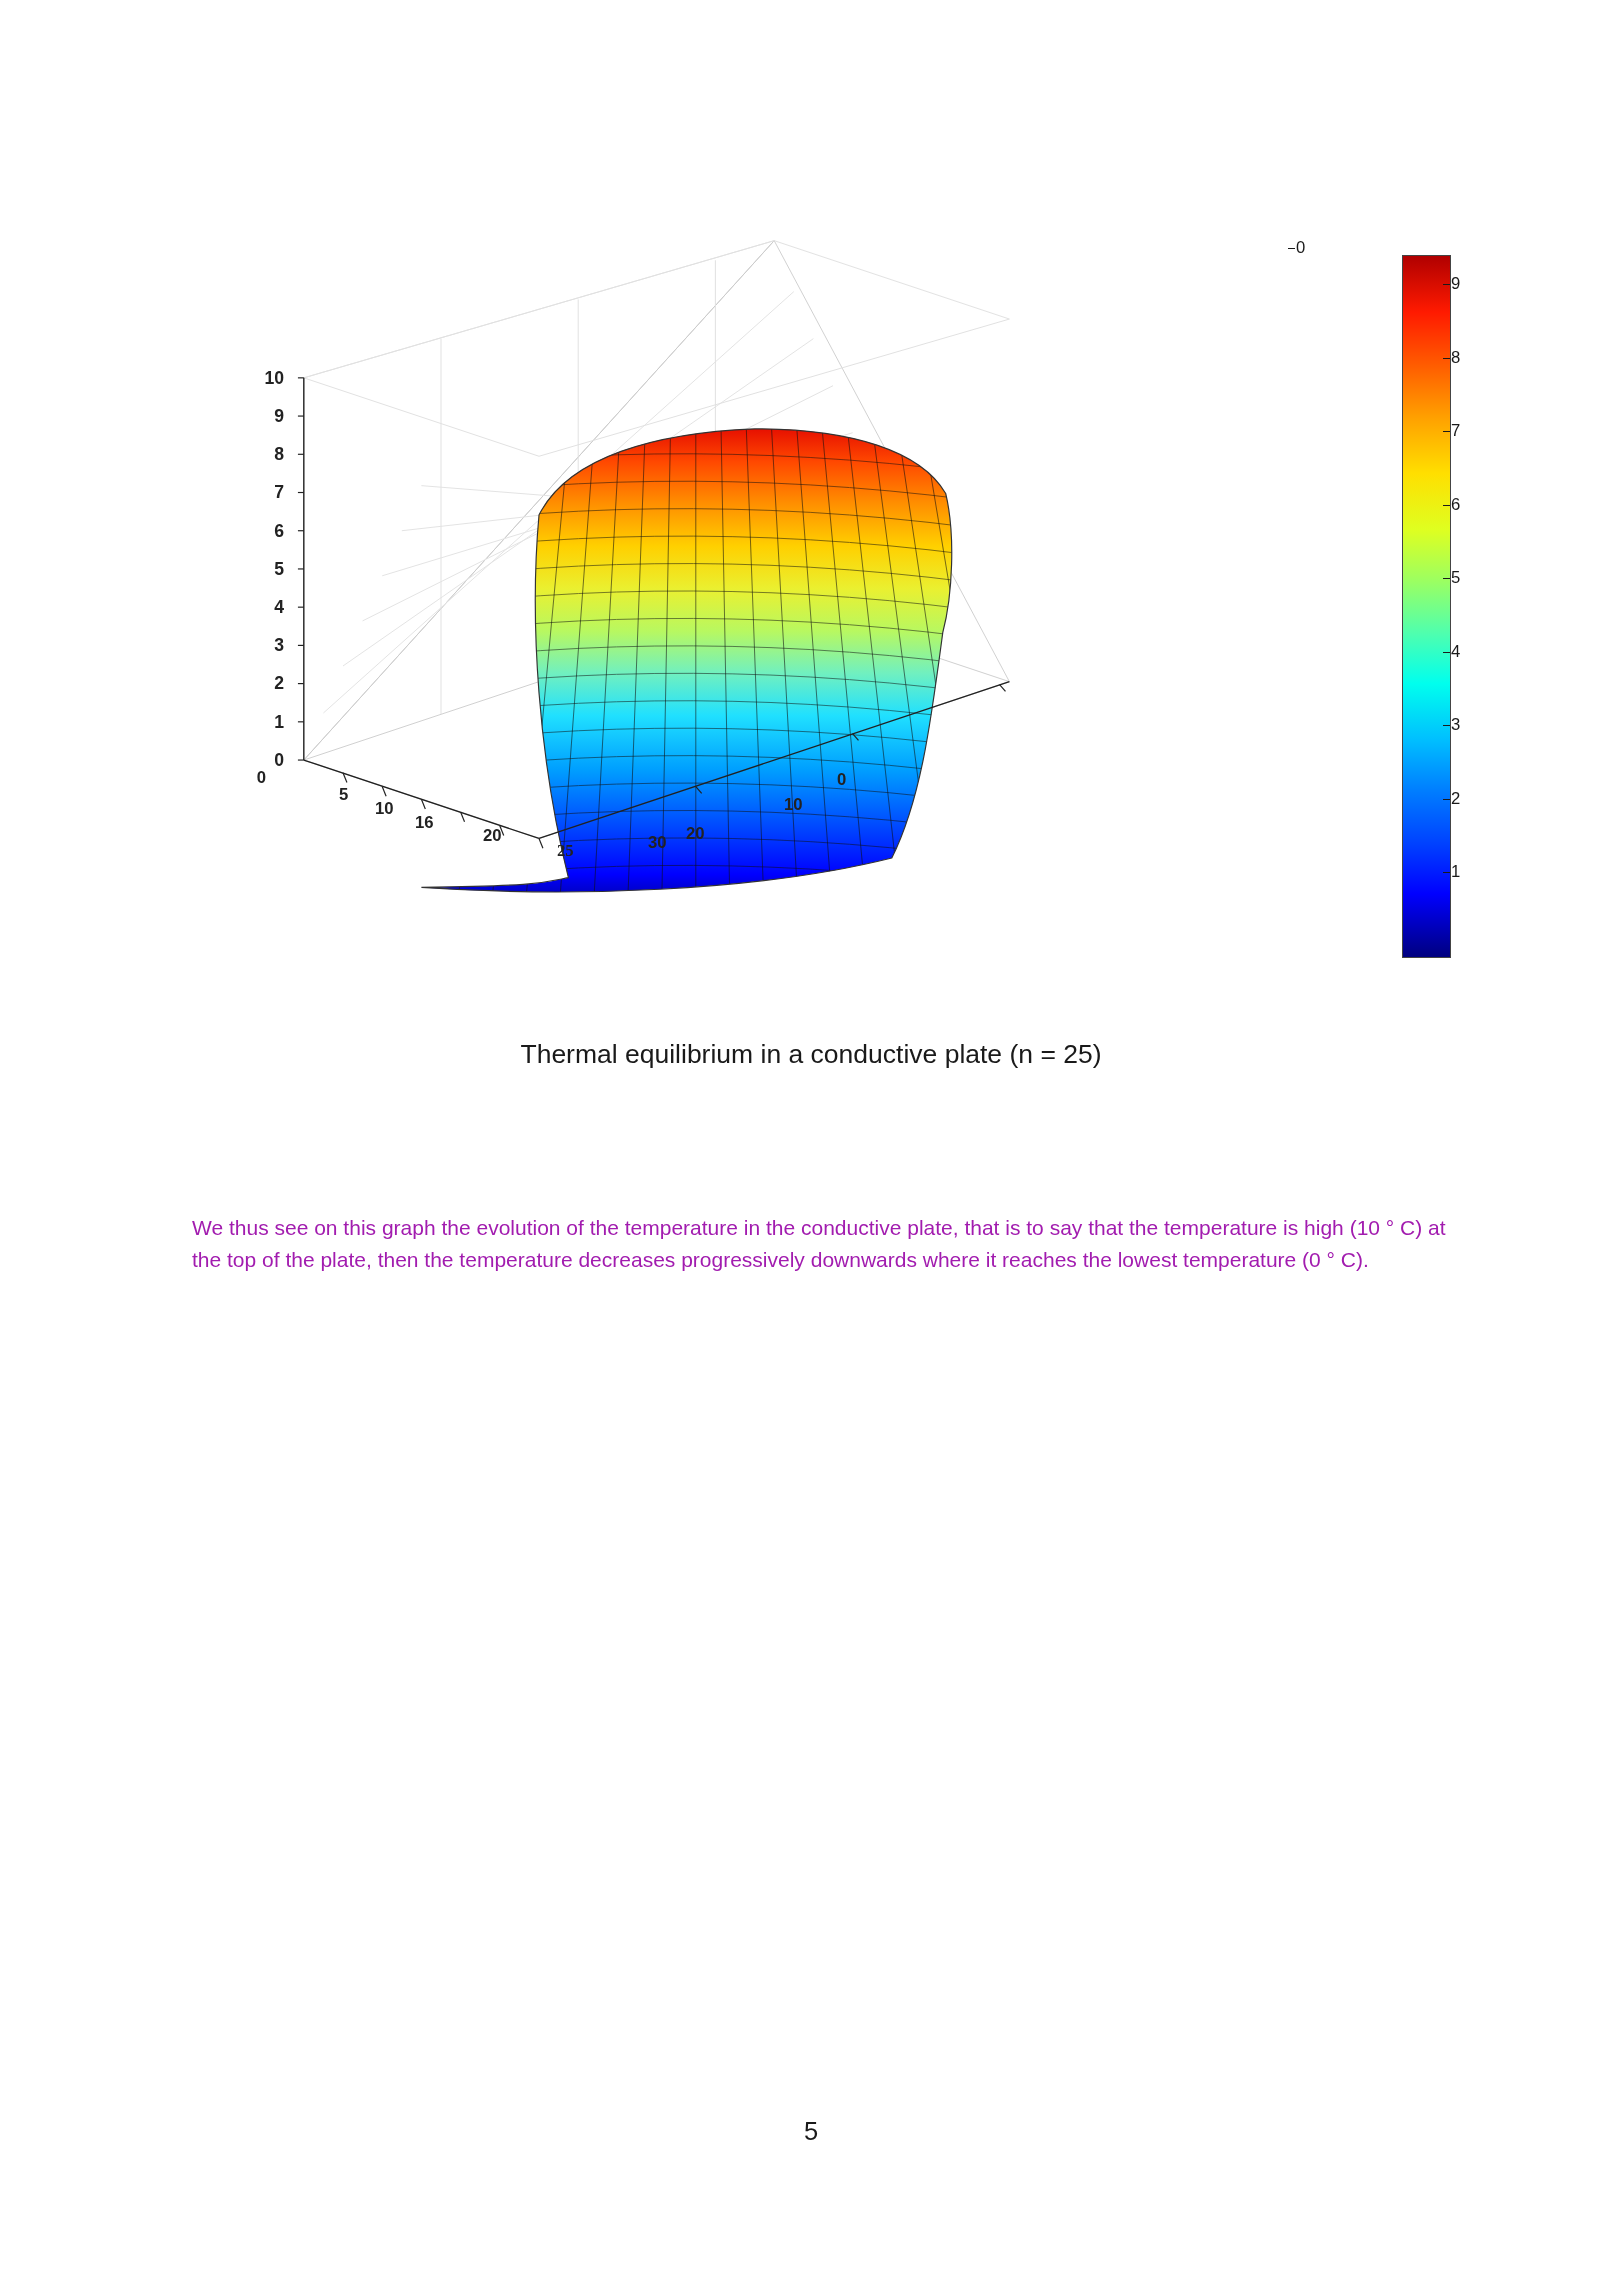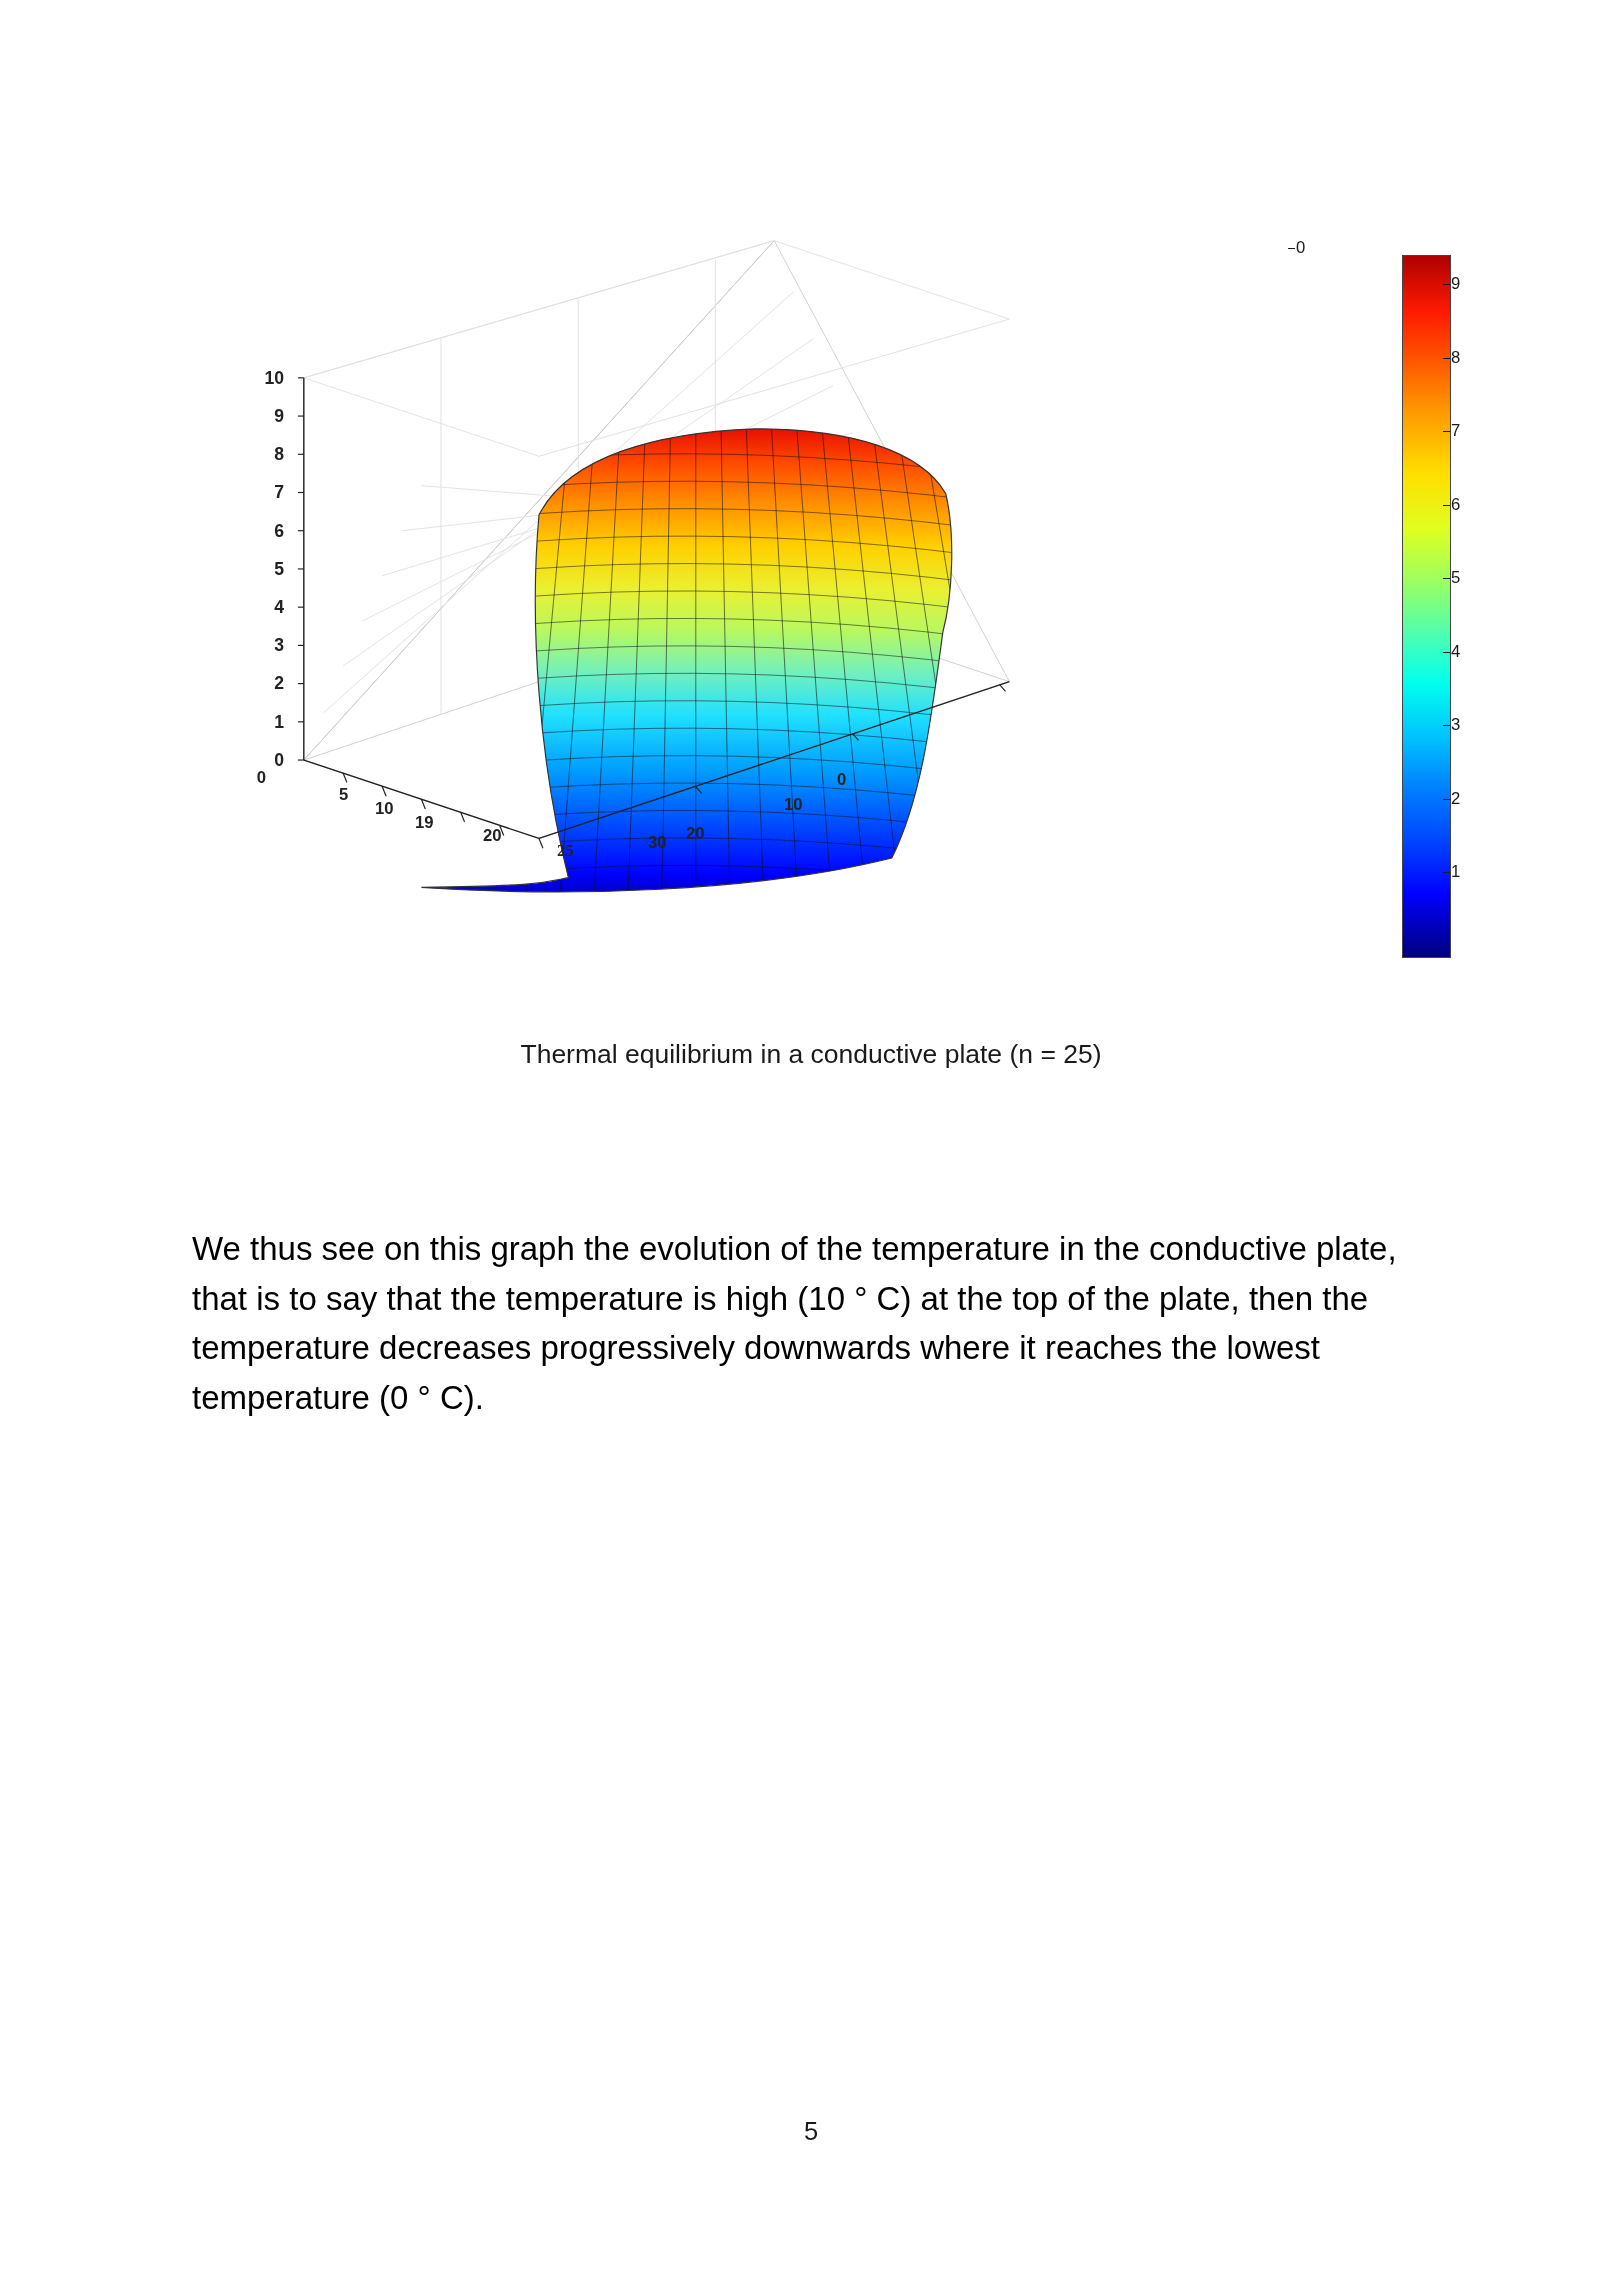--- a/index.html
+++ b/index.html
@@ -97,23 +97,23 @@
     text-align: center;
     font-size: 26.5px;
     color: #1a1a1a;
   }
 
   .body-text {
     position: absolute;
     left: 192px;
     top: 1191px;
     width: 1259px;
-    font-size: 33px;
+    font-size: 21px;
     line-height: 1.5;
-    color: #000000;
+    color: #a21caf;
   }
 
   .page-number {
     position: absolute;
     left: 0;
     top: 2117px;
     width: 1622px;
     text-align: center;
     font-size: 25.5px;
     color: #1a1a1a;
@@ -305,21 +305,21 @@
       <div class="z-tick" style="left:0px; top:358px;">5</div>
       <div class="z-tick" style="left:0px; top:320px;">6</div>
       <div class="z-tick" style="left:0px; top:281px;">7</div>
       <div class="z-tick" style="left:0px; top:243px;">8</div>
       <div class="z-tick" style="left:0px; top:205px;">9</div>
       <div class="z-tick" style="left:0px; top:167px;">10</div>
 
       <div class="x-tick" style="left:11.8px; top:557px;">0</div>
       <div class="x-tick" style="left:94px; top:574px;">5</div>
       <div class="x-tick" style="left:130px; top:588px;">10</div>
-      <div class="x-tick" style="left:170px; top:602px;">19</div>
+      <div class="x-tick" style="left:170px; top:602px;">16</div>
       <div class="x-tick" style="left:238px; top:615px;">20</div>
       <div class="x-tick" style="left:312px; top:630px;font-family:Liberation Serif, serif;">25</div>
       <div class="x-tick" style="left:367px; top:622px;margin-left:36px;">30</div>
 
       <div class="y-tick" style="left:592px; top:559px;">0</div>
       <div class="y-tick" style="left:539px; top:584px;">10</div>
       <div class="y-tick" style="left:441px; top:613px;">20</div>
     </div>
 
     <div class="colorbar-area">

